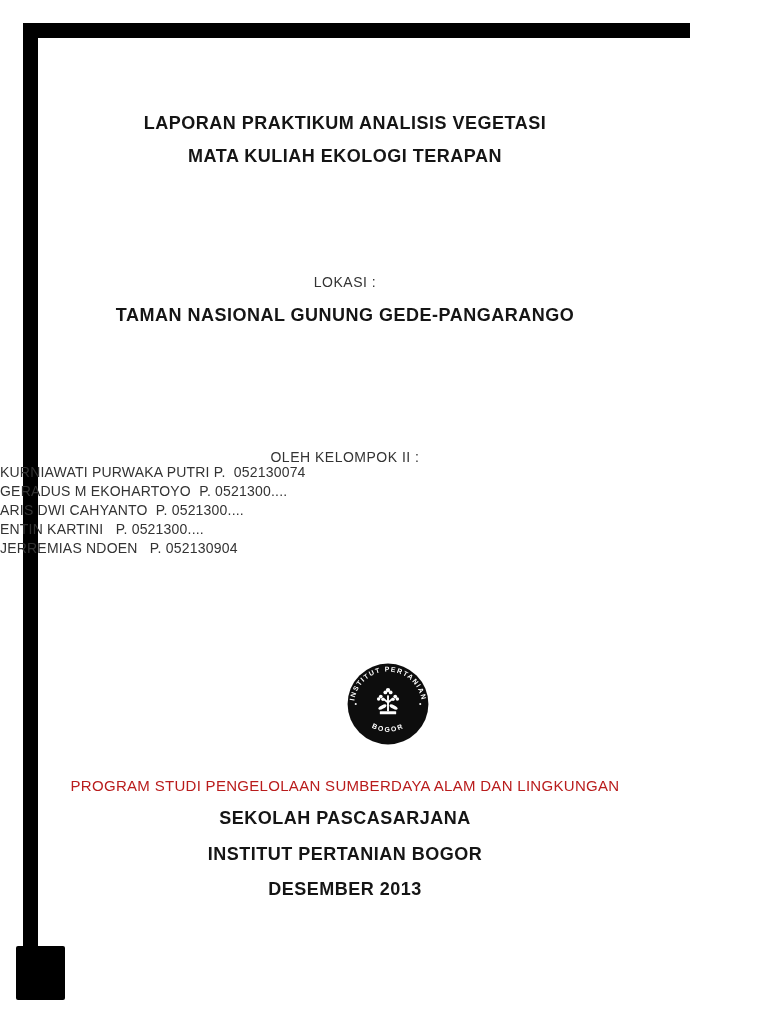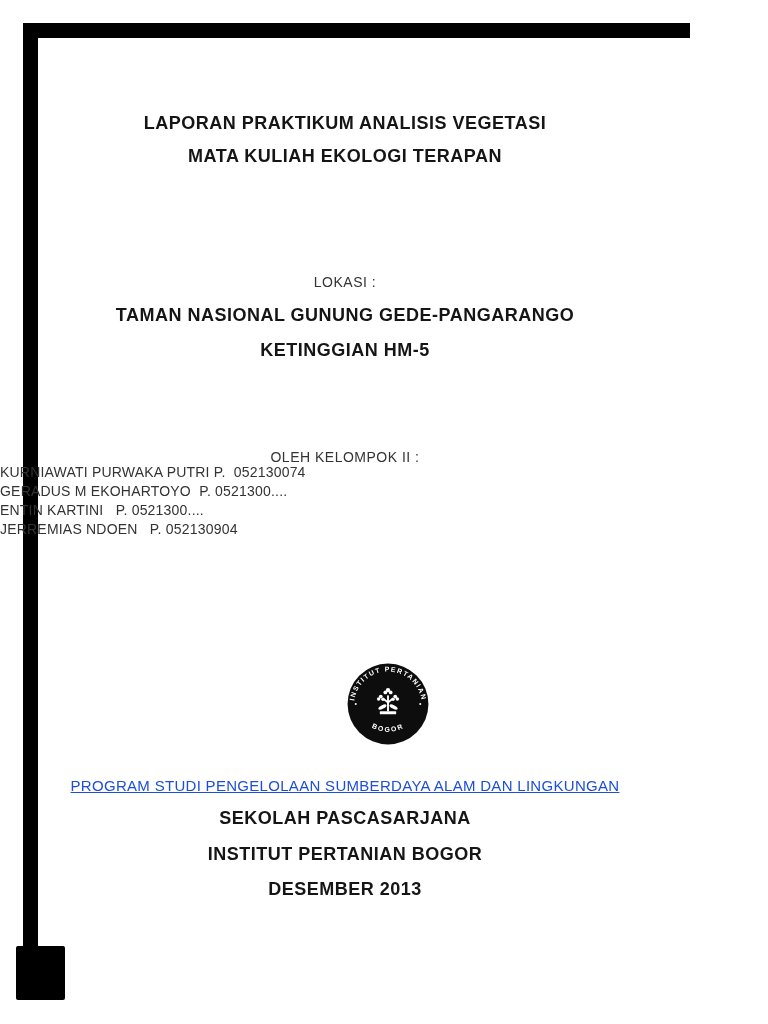--- a/index.html
+++ b/index.html
@@ -12,21 +12,21 @@
     color:#2b2b2b;
   }
   .line {
     position:absolute; left:0; right:0;
     text-align:center;
     white-space:pre;
   }
   .bold { font-weight:bold; color:#151515; }
   .title   { font-size:18px; letter-spacing:0.5px; line-height:22px; }
   .plain14 { font-size:14px; letter-spacing:0.5px; line-height:18px; color:#333333; }
-  .plain15 { font-size:15px; letter-spacing:0.3px; line-height:19px; color:#1d4ed8;text-decoration:underline; }
+  .plain15 { font-size:15px; letter-spacing:0.3px; line-height:19px; color:#b91c1c; }
   .members {
     position:absolute; left:0; right:0;
     text-align:left;
     font-size:14px; letter-spacing:0.2px; line-height:19px;
     color:#333333;
   }
   .member-line { white-space:pre; }
   .artifact { position:absolute; background:#000000; }
   .artifact-top    { left:25px; top:23px;  width:743px; height:15px; }
   .artifact-left   { left:23px; top:23px;  width:15px;  height:925px; }
@@ -40,26 +40,26 @@
 
   <div class="artifact artifact-top"></div>
   <div class="artifact artifact-left"></div>
   <div class="artifact artifact-corner"></div>
 
   <div class="line title bold" style="top:112px">LAPORAN PRAKTIKUM ANALISIS VEGETASI</div>
   <div class="line title bold" style="top:145px">MATA KULIAH EKOLOGI TERAPAN</div>
 
   <div class="line plain14" style="top:273px">LOKASI :</div>
   <div class="line title bold" style="top:304px">TAMAN NASIONAL GUNUNG GEDE-PANGARANGO</div>
-  <div class="line title bold" style="top:339px">KETINGGIAN HM-5</div>
 
   <div class="line plain14" style="top:448px">OLEH KELOMPOK II :</div>
   <div class="members" style="top:463px">
     <div class="member-line">KURNIAWATI PURWAKA PUTRI P.  052130074</div>
     <div class="member-line">GERADUS M EKOHARTOYO  P. 0521300....</div>
+    <div class="member-line">ARIS DWI CAHYANTO  P. 0521300....</div>
     <div class="member-line">ENTIN KARTINI   P. 0521300....</div>
     <div class="member-line">JERREMIAS NDOEN   P. 052130904</div>
   </div>
 
   <div class="logo-wrap">
     <svg viewBox="0 0 100 100" width="86" height="86">
       <circle cx="50" cy="50" r="47" fill="#0d0d0d"></circle>
       <defs>
         <path id="arc-top" d="M 11,58 A 39.5,39.5 0 1 1 89,58" fill="none"></path>
         <path id="arc-bottom" d="M 12,52 A 39,39 0 0 0 88,52" fill="none"></path>

